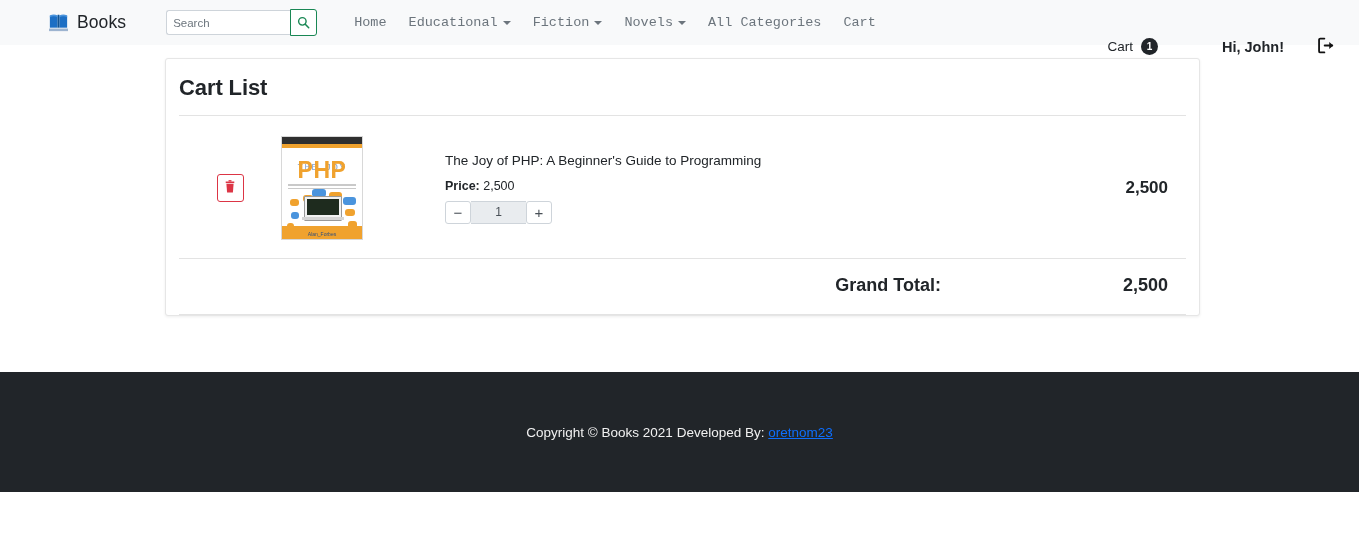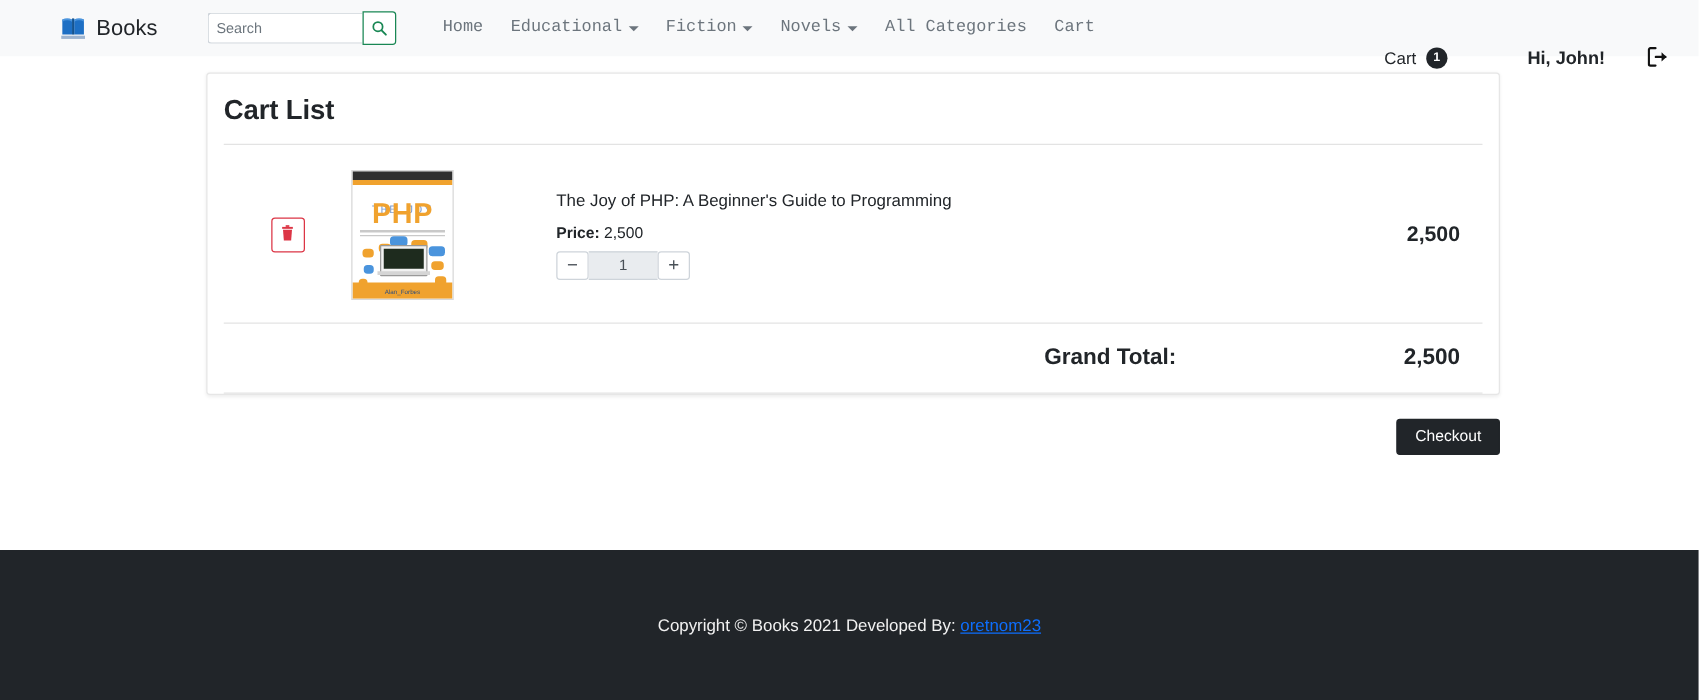--- a/index.html
+++ b/index.html
@@ -3,21 +3,21 @@
 <meta charset="utf-8">
 <style>
   * { box-sizing: border-box; }
   html, body {
     margin: 0; padding: 0;
     width: 1359px; height: 560px;
     background: #ffffff;
     font-family: "Liberation Sans", sans-serif;
     overflow: hidden;
   }
-  .page { position: relative; width: 1359px; height: 560px; }
+  .page { position: relative; width: 1359px; height: 492px; }
 
   
   .navbar {
     height: 45px;
     background: #f8f9fa;
     display: flex;
     align-items: center;
     padding: 0 14px 0 48px;
     width: 100%;
   }
@@ -348,23 +348,20 @@
 
         <div class="col-total">2,500</div>
       </div>
 
       <div class="total-row">
         <div class="total-label">Grand Total:</div>
         <div class="total-value">2,500</div>
       </div>
     </div>
 
-    <div class="checkout-bar">
-      <button class="btn-checkout">Checkout</button>
-    </div>
   </div>
 
   <div class="footer">
     <div class="footer-line">Copyright © Books 2021</div>
     <div class="footer-line">
       <span>Developed By:</span>
       <a class="footer-link" href="#">oretnom23</a>
     </div>
   </div>
 

